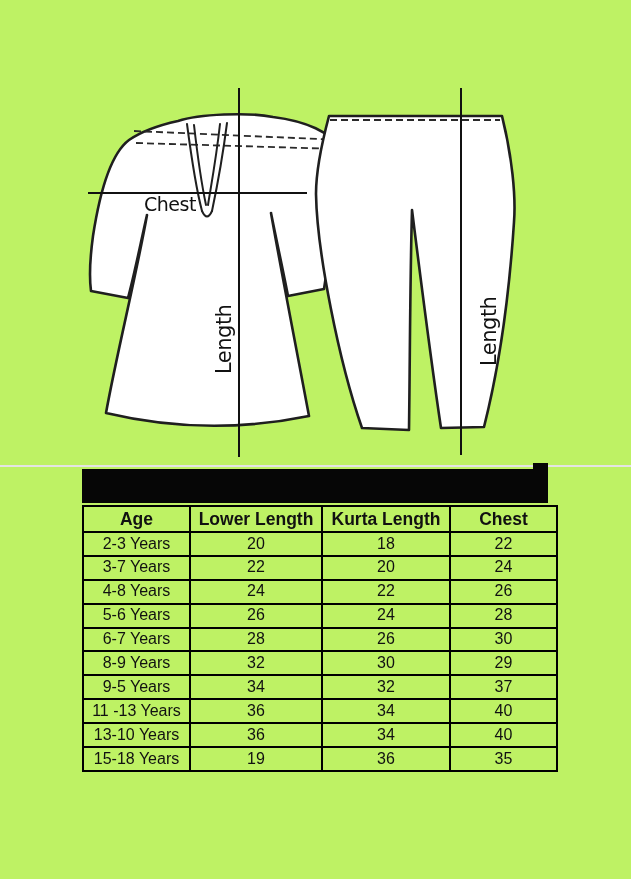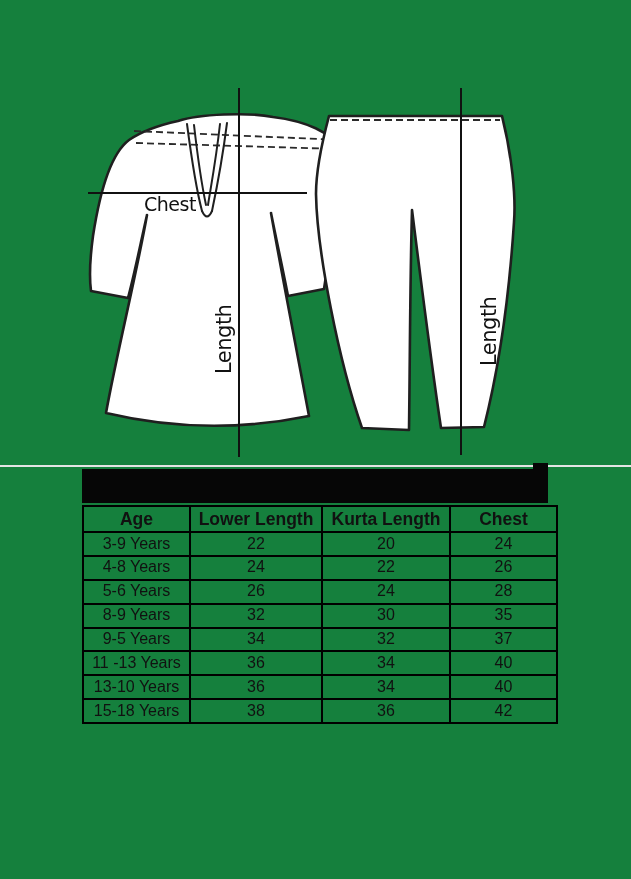--- a/index.html
+++ b/index.html
@@ -1,17 +1,17 @@
 <!DOCTYPE html>
 <html><head>
 <meta charset="utf-8">
 <style>
   html,body{margin:0;padding:0;background:#fff;}
   .stage{
-    position:relative;width:631px;height:879px;background:#15803d;overflow:hidden;
+    position:relative;width:631px;height:879px;background:#bef264;overflow:hidden;
     font-family:"Liberation Sans",sans-serif;
   }
   .drawing{position:absolute;left:0;top:0;}
   .garment{fill:#ffffff;stroke:#1f1f1f;stroke-width:2.6;stroke-linejoin:round;stroke-linecap:round;}
   .detail{fill:none;stroke:#1f1f1f;stroke-width:2;stroke-linecap:round;}
   .dashed{fill:none;stroke:#2a2a2a;stroke-width:1.8;stroke-dasharray:7 4;}
   .measure{stroke:#111;stroke-width:2;}
   .faint{stroke:#e4e4e4;stroke-width:2;}
   .svg-label{fill:#111;font-family:"DejaVu Sans",sans-serif;font-size:19px;letter-spacing:-0.5px;}
   .svg-label-rot{fill:#111;font-family:"DejaVu Sans",sans-serif;font-size:21px;letter-spacing:-0.5px;}
@@ -104,42 +104,54 @@
       <thead>
         <tr>
             <th>Age</th>
             <th>Lower Length</th>
             <th>Kurta Length</th>
             <th>Chest</th>
           </tr>
       </thead>
       <tbody>
           <tr>
-            <td>3-9 Years</td>
+            <td>2-3 Years</td>
+            <td>20</td>
+            <td>18</td>
+            <td>22</td>
+          </tr>
+          <tr>
+            <td>3-7 Years</td>
             <td>22</td>
             <td>20</td>
             <td>24</td>
           </tr>
           <tr>
             <td>4-8 Years</td>
             <td>24</td>
             <td>22</td>
             <td>26</td>
           </tr>
           <tr>
             <td>5-6 Years</td>
             <td>26</td>
             <td>24</td>
             <td>28</td>
           </tr>
           <tr>
+            <td>6-7 Years</td>
+            <td>28</td>
+            <td>26</td>
+            <td>30</td>
+          </tr>
+          <tr>
             <td>8-9 Years</td>
             <td>32</td>
             <td>30</td>
-            <td>35</td>
+            <td>29</td>
           </tr>
           <tr>
             <td>9-5 Years</td>
             <td>34</td>
             <td>32</td>
             <td>37</td>
           </tr>
           <tr>
             <td>11 -13 Years</td>
             <td>36</td>
@@ -147,21 +159,21 @@
             <td>40</td>
           </tr>
           <tr>
             <td>13-10 Years</td>
             <td>36</td>
             <td>34</td>
             <td>40</td>
           </tr>
           <tr>
             <td>15-18 Years</td>
-            <td>38</td>
+            <td>19</td>
             <td>36</td>
-            <td>42</td>
+            <td>35</td>
           </tr>
         </tbody>
     </table>
   </div>
 
 </div>
 
 </body></html>

